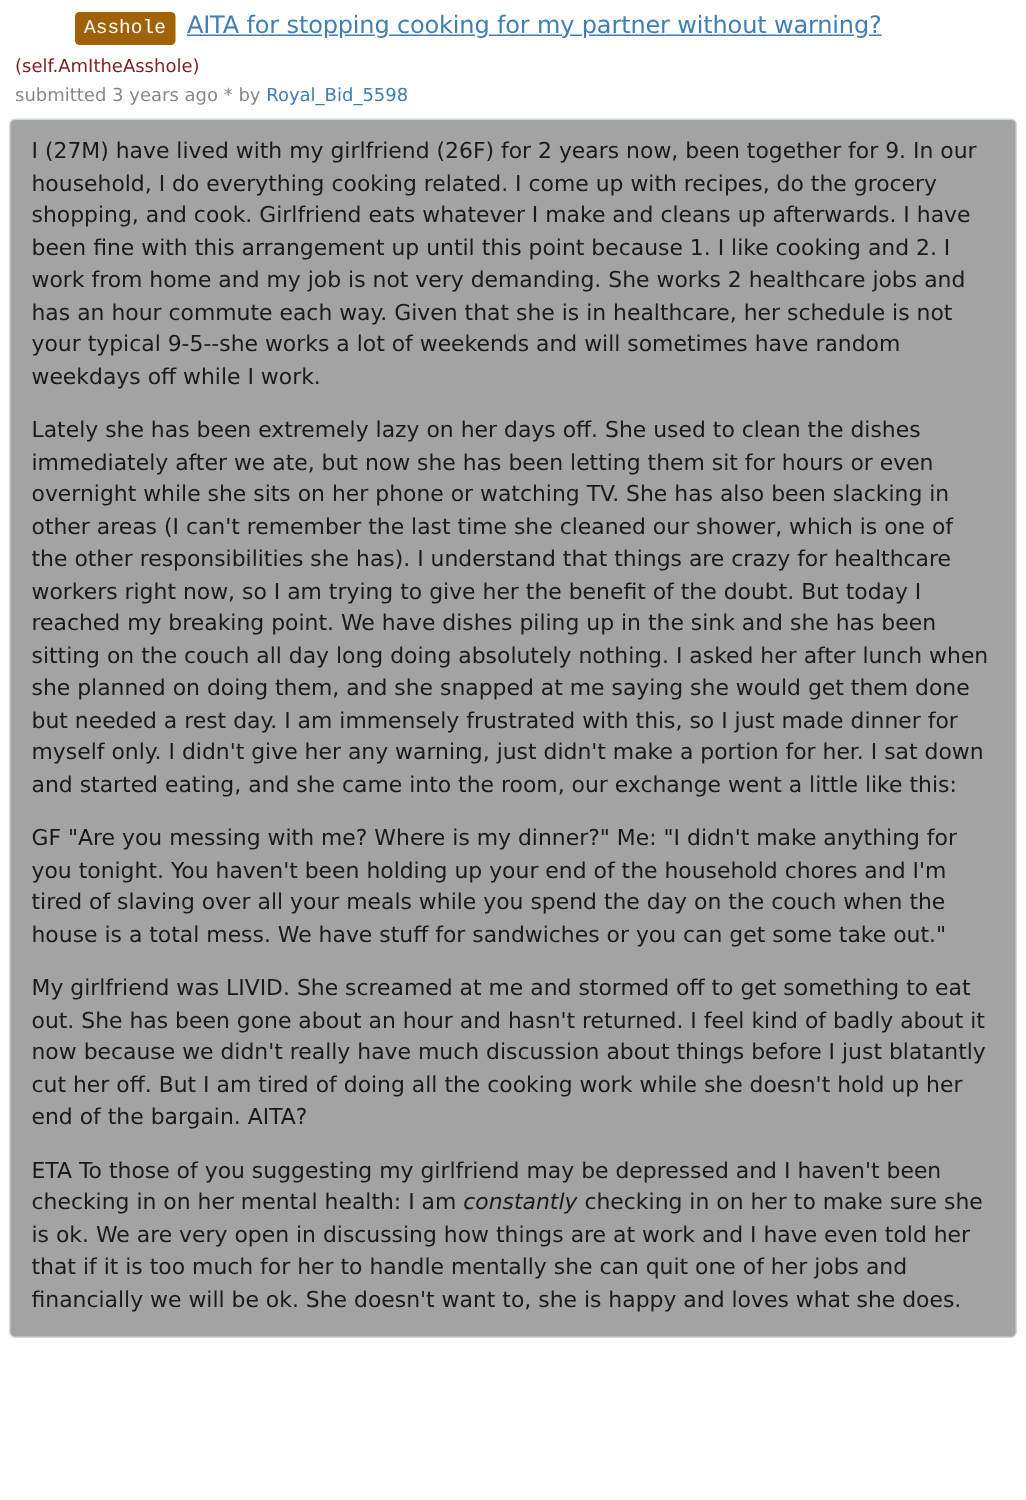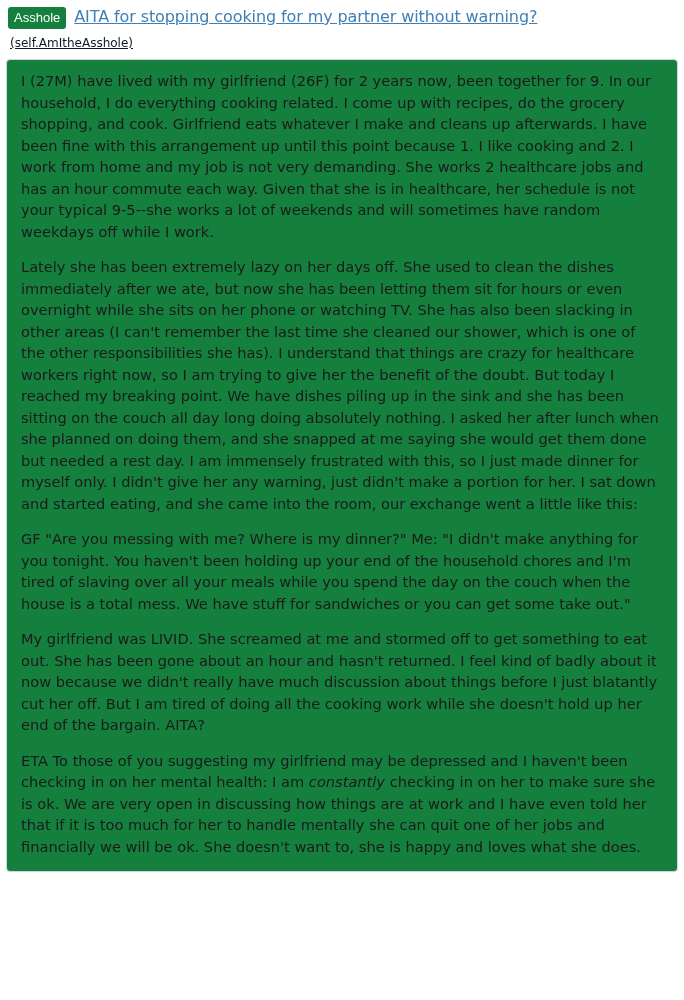--- a/index.html
+++ b/index.html
@@ -20,57 +20,57 @@
   .header {
     padding: 6px 8px 0 8px;
   }
   .title-row {
     display: flex;
     align-items: baseline;
     gap: 8px;
   }
   .flair {
     display: inline-block;
-    background: #15803d;
+    background: #a16207;
     color: #ffffff;
     font-size: 13px;
     line-height: 1;
     padding: 4px 6px 5px 6px;
     border-radius: 3px;
     white-space: nowrap;
-    font-family: Liberation Sans, sans-serif;
+    font-family: Liberation Mono, monospace;
+    margin-left: 42px;
   }
   .title {
     color: #3f7fb5;
     font-size: 16px;
     line-height: 22px;
     font-weight: normal;
     letter-spacing: -0.1px;
     margin: 0;
   }
   .subreddit {
-    color: #0f172a;
+    color: #7f1d1d;
     font-size: 12px;
     margin: 7px 0 0 2px;
-    text-decoration: underline;
   }
   .submitted {
     color: #888888;
     font-size: 12px;
     margin: 5px 0 0 2px;
   }
   .submitted a {
     color: #3f7fb5;
     text-decoration: none;
   }
   .body {
     margin: 9px 6px 12px 6px;
     border: 1px solid #cfd8dc;
     border-radius: 4px;
-    background: #15803d;
+    background: #a3a3a3;
     padding: 10px 14px 14px 14px;
     box-sizing: border-box;
   }
   .body p {
     font-size: 14.6px;
     line-height: 21.5px;
     margin: 0 0 14px 0;
     color: #1a1a1b;
     text-align: left;
   }
@@ -83,20 +83,23 @@
 <body>
 
 <div class="post">
 
   <div class="header">
     <div class="title-row">
       <span class="flair">Asshole</span>
       <a class="title" href="#">AITA for stopping cooking for my partner without warning?</a>
     </div>
     <div class="subreddit">(self.AmItheAsshole)</div>
+    <div class="submitted">
+      <span>submitted 3 years ago * by </span><a href="#">Royal_Bid_5598</a>
+    </div>
   </div>
 
   <div class="body">
     <p>I (27M) have lived with my girlfriend (26F) for 2 years now, been together for 9. In our household, I do everything cooking related. I come up with recipes, do the grocery shopping, and cook. Girlfriend eats whatever I make and cleans up afterwards. I have been fine with this arrangement up until this point because 1. I like cooking and 2. I work from home and my job is not very demanding. She works 2 healthcare jobs and has an hour commute each way. Given that she is in healthcare, her schedule is not your typical 9-5--she works a lot of weekends and will sometimes have random weekdays off while I work.</p>
     <p>Lately she has been extremely lazy on her days off. She used to clean the dishes immediately after we ate, but now she has been letting them sit for hours or even overnight while she sits on her phone or watching TV. She has also been slacking in other areas (I can't remember the last time she cleaned our shower, which is one of the other responsibilities she has). I understand that things are crazy for healthcare workers right now, so I am trying to give her the benefit of the doubt. But today I reached my breaking point. We have dishes piling up in the sink and she has been sitting on the couch all day long doing absolutely nothing. I asked her after lunch when she planned on doing them, and she snapped at me saying she would get them done but needed a rest day. I am immensely frustrated with this, so I just made dinner for myself only. I didn't give her any warning, just didn't make a portion for her. I sat down and started eating, and she came into the room, our exchange went a little like this:</p>
     <p>GF "Are you messing with me? Where is my dinner?" Me: "I didn't make anything for you tonight. You haven't been holding up your end of the household chores and I'm tired of slaving over all your meals while you spend the day on the couch when the house is a total mess. We have stuff for sandwiches or you can get some take out."</p>
     <p>My girlfriend was LIVID. She screamed at me and stormed off to get something to eat out. She has been gone about an hour and hasn't returned. I feel kind of badly about it now because we didn't really have much discussion about things before I just blatantly cut her off. But I am tired of doing all the cooking work while she doesn't hold up her end of the bargain. AITA?</p>
     <p><span>ETA To those of you suggesting my girlfriend may be depressed and I haven't been checking in on her mental health: I am </span><em>constantly</em><span> checking in on her to make sure she is ok. We are very open in discussing how things are at work and I have even told her that if it is too much for her to handle mentally she can quit one of her jobs and financially we will be ok. She doesn't want to, she is happy and loves what she does.</span></p>
   </div>
 

